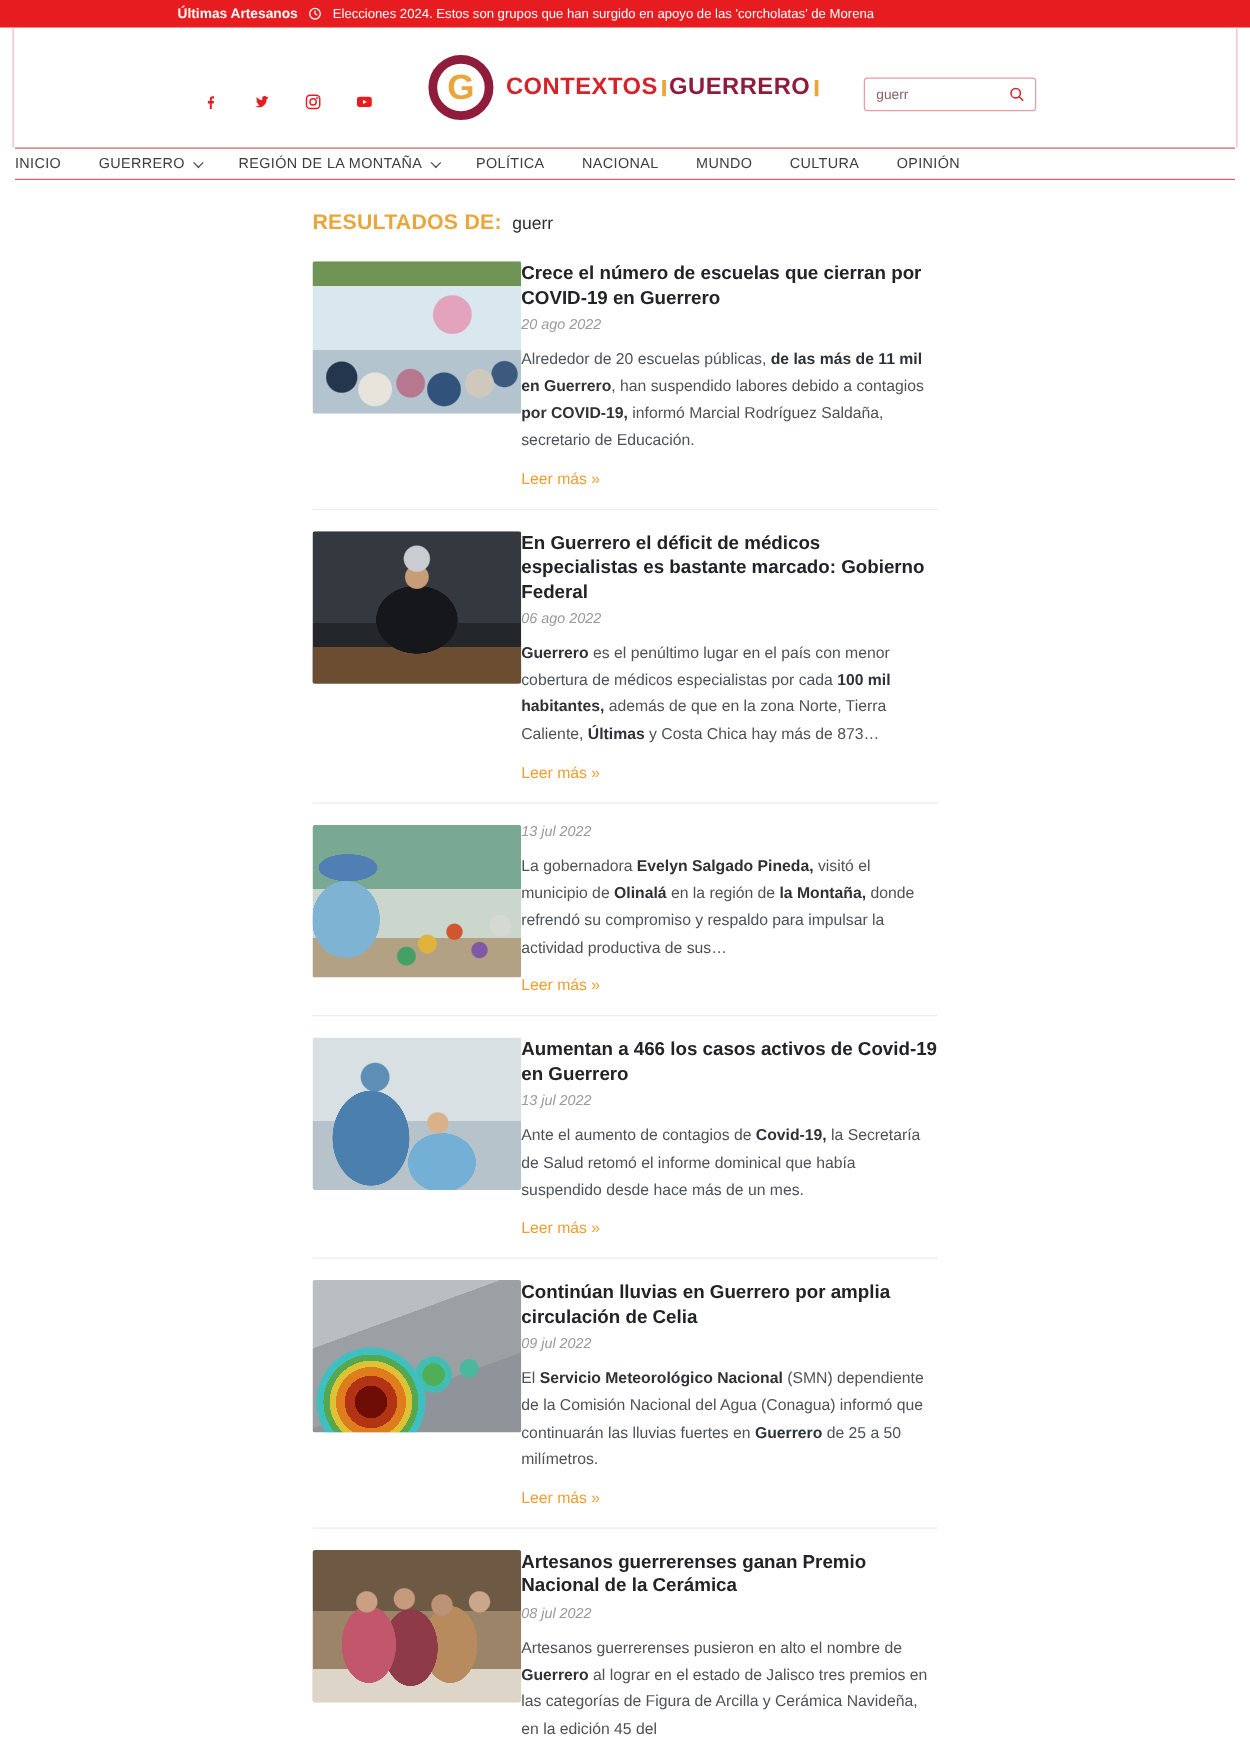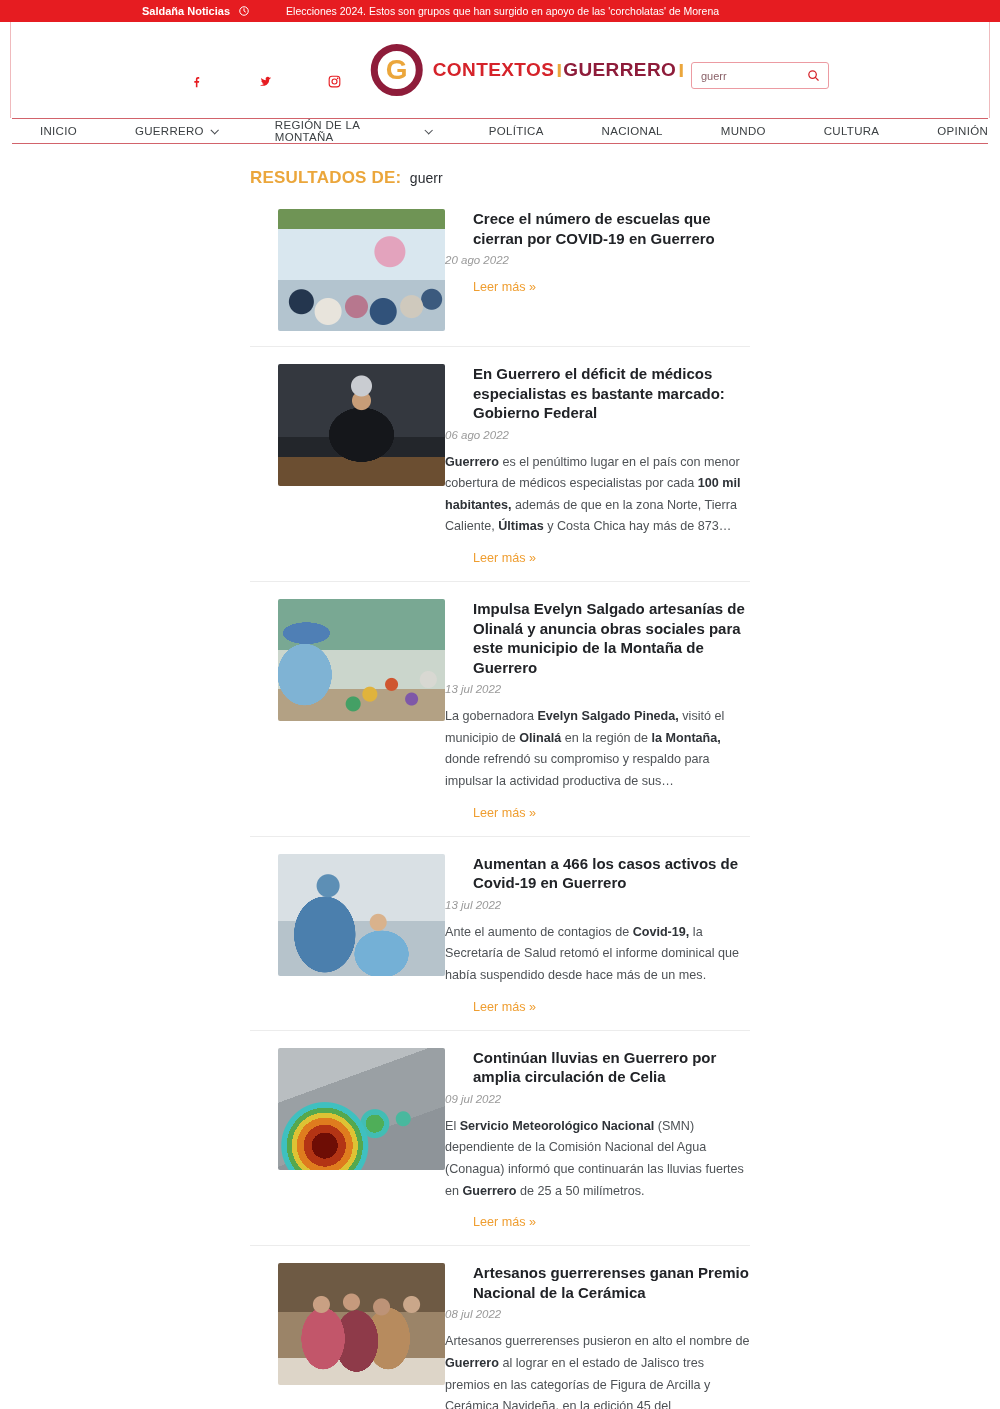--- a/index.html
+++ b/index.html
@@ -2,21 +2,21 @@
 <html lang="es" style="--c-red: #e61c21; --c-footer: #c51718; --c-maroon: #8e1c3a; --c-gold: #eba63b; --c-orange: #ef9e31; --c-title: #212327; --c-body: #4e5256; --c-date: #9a9a9a; --c-navtext: #3c4043; --c-border: #d2636b; --c-lightborder: #f0babd; --c-searchborder: #ec9ba2;"><head>
 <meta charset="utf-8">
 <style>
   :root{
     --c-red:#e61c21; --c-footer:#c51718; --c-maroon:#8e1c3a; --c-gold:#eba63b;
     --c-orange:#ef9e31; --c-title:#212327; --c-body:#4e5256; --c-date:#9a9a9a;
     --c-navtext:#3c4043; --c-border:#d2636b; --c-lightborder:#f0babd; --c-searchborder:#ec9ba2;
   }
   *{margin:0;padding:0;box-sizing:border-box;}
   body{width:1000px;background:#fff;font-family:"Liberation Sans","DejaVu Sans",sans-serif;}
-  a{text-decoration:none;cursor:pointer;margin-left:28px;}
+  a{text-decoration:none;cursor:pointer;}
 
   
   .ticker{height:22px;background:var(--c-red);display:flex;align-items:center;padding-left:142px;gap:8px;color:#fff;}
   .ticker-label{font-size:11px;font-weight:700;}
   .ticker-icon{display:inline-flex;width:12px;height:12px;}
   .ticker-icon svg{width:12px;height:12px;}
   .ticker-text{font-size:10.5px;}
 
   
   .header{position:relative;height:96px;margin:0 10px;border-left:1px solid var(--c-lightborder);border-right:1px solid var(--c-lightborder);}
@@ -102,21 +102,21 @@
     radial-gradient(ellipse 24px 34px at 27% 62%, #c2566a 0 90%, rgba(0,0,0,0) 91%),
     radial-gradient(ellipse 24px 34px at 47% 64%, #8e3a49 0 90%, rgba(0,0,0,0) 91%),
     radial-gradient(ellipse 24px 34px at 66% 62%, #b78b5e 0 90%, rgba(0,0,0,0) 91%),
     linear-gradient(0deg, #ddd5c8 0 22%, rgba(0,0,0,0) 22%),
     linear-gradient(180deg, #6e5a44 0 40%, #9b8468 40%);}
 </style>
 </head>
 <body>
 
 <div class="ticker">
-  <span class="ticker-label">Saldaña Noticias</span>
+  <span class="ticker-label">Últimas Artesanos</span>
   <span class="ticker-icon">
     <svg viewBox="0 0 24 24">
         <circle cx="12" cy="12" r="8.5" fill="none" stroke="currentColor" stroke-width="2"></circle>
         <path d="M12 7.5V12l3 2" stroke="currentColor" stroke-width="2" fill="none" stroke-linecap="round"></path>
       </svg>
   </span>
   <a class="ticker-text">Elecciones 2024. Estos son grupos que han surgido en apoyo de las 'corcholatas' de Morena</a>
 </div>
 
 <header class="header">
@@ -214,38 +214,38 @@
     <span class="results-label">RESULTADOS DE:</span>
     <span class="results-query">guerr</span>
   </div>
 
   <section id="article-list">
   <article class="card">
     <a class="thumb t-school-students"></a>
     <div class="card-body">
       <a class="card-title">Crece el número de escuelas que cierran por COVID-19 en Guerrero</a>
       <div class="card-date">20 ago 2022</div>
+      <p class="card-excerpt"><span>Alrededor de 20 escuelas públicas, </span><b>de las más de 11 mil en Guerrero</b><span>, han suspendido labores debido a contagios </span><b>por COVID-19,</b><span> informó Marcial Rodríguez Saldaña, secretario de Educación.</span></p>
       <a class="read-more">Leer más »</a>
     </div>
   </article>
 
   <article class="card">
     <a class="thumb t-press-conference"></a>
     <div class="card-body">
       <a class="card-title">En Guerrero el déficit de médicos especialistas es bastante marcado: Gobierno Federal</a>
       <div class="card-date">06 ago 2022</div>
       <p class="card-excerpt"><b>Guerrero</b><span> es el penúltimo lugar en el país con menor cobertura de médicos especialistas por cada </span><b>100 mil habitantes,</b><span> además de que en la zona Norte, Tierra Caliente, </span><b>Últimas</b><span> y Costa Chica hay más de 873…</span></p>
       <a class="read-more">Leer más »</a>
     </div>
   </article>
 
   <article class="card">
     <a class="thumb t-artisan-market"></a>
     <div class="card-body">
-      <a class="card-title">Impulsa Evelyn Salgado artesanías de Olinalá y anuncia obras sociales para este municipio de la Montaña de Guerrero</a>
       <div class="card-date">13 jul 2022</div>
       <p class="card-excerpt"><span>La gobernadora </span><b>Evelyn Salgado Pineda,</b><span> visitó el municipio de </span><b>Olinalá</b><span> en la región de </span><b>la Montaña,</b><span> donde refrendó su compromiso y respaldo para impulsar la actividad productiva de sus…</span></p>
       <a class="read-more">Leer más »</a>
     </div>
   </article>
 
   <article class="card">
     <a class="thumb t-covid-testing"></a>
     <div class="card-body">
       <a class="card-title">Aumentan a 466 los casos activos de Covid-19 en Guerrero</a>

